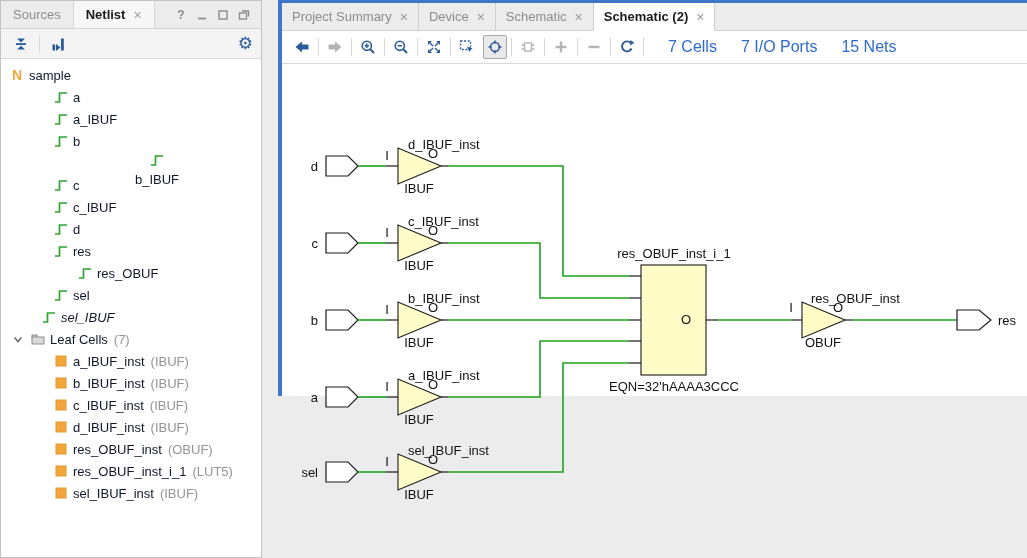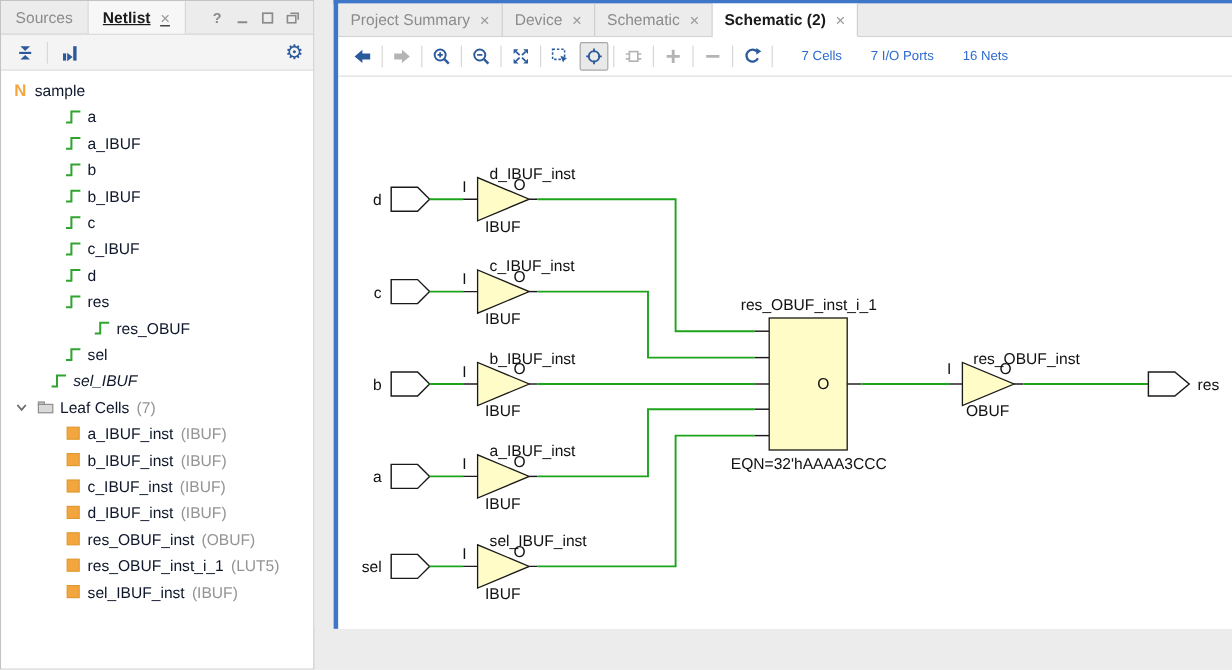--- a/index.html
+++ b/index.html
@@ -1,27 +1,27 @@
 <!DOCTYPE html>
 <html style="--accent: #3F76C8; --icon-blue: #2B5A9B; --link: #2D6BCF; --green: #1CA41C; --gate: #FFFCC7; --orange: #F4A63E;"><head>
 <meta charset="utf-8">
 <style>
   * { margin:0; padding:0; box-sizing:border-box; }
   html,body { width:1027px; height:558px; background:#ececec; overflow:hidden;
               font-family:"Liberation Sans", sans-serif; }
-  .app { display:flex; width:1027px; height:524px;border-radius:17px; }
+  .app { display:flex; width:1027px; height:396px;border-radius:17px; }
 
   
   .left-panel { width:262px; height:558px; background:#fff; border:1px solid #c3c3c3;
                 display:flex; flex-direction:column; }
   .ltabbar { height:28px; background:#ececec; border-bottom:1px solid #d2d2d2;
              display:flex; align-items:stretch; font-size:13px; }
   .ltab { display:flex; align-items:center; padding:0 12px; color:#8c8c8c;
           border-right:1px solid #d6d6d6; cursor:default; }
-  .ltab.active { background:#f7f7f7; color:#1a1a1a; font-weight:bold;text-decoration:underline; }
+  .ltab.active { background:#f7f7f7; color:#1a1a1a; font-weight:bold; }
   .tab-close { color:#9a9a9a; font-size:14px; margin-left:8px; font-weight:normal; }
   .win-controls { margin-left:auto; display:flex; align-items:center; gap:7px; padding-right:10px; }
   .win-controls .wc { display:flex; align-items:center; justify-content:center; width:14px; height:14px;
                       color:#8a8a8a; font-size:12px; font-weight:bold; }
   .ltoolbar { height:30px; background:#f4f4f4; border-bottom:1px solid #d9d9d9;
               display:flex; align-items:center; padding:0 8px; gap:6px; }
   .tbtn { width:24px; height:24px; display:flex; align-items:center; justify-content:center; }
   .vsep { width:1px; height:18px; background:#d8d8d8; }
   .gear { margin-left:auto; color:var(--icon-blue,#2b5a9b); font-size:17px; line-height:1; }
 
@@ -38,21 +38,21 @@
                  border-top:3px solid var(--accent,#3f76c8); display:flex; flex-direction:column; }
   .rtabbar { height:28px; background:#ececec; border-bottom:1px solid #d2d2d2;
              display:flex; align-items:stretch; font-size:13px; }
   .rtab { display:flex; align-items:center; padding:0 10px; color:#8c8c8c;
           border-right:1px solid #cfcfcf; cursor:default; }
   .rtab.active { background:#fff; color:#1a1a1a; font-weight:bold; border-bottom:1px solid #fff;
                  margin-bottom:-1px; }
   .rtoolbar { height:33px; background:#fff; border-bottom:1px solid #d9d9d9;
               display:flex; align-items:center; padding:0 8px; gap:4px; }
   .rtoolbar .tbtn.pressed { border:1px solid #a8a8a8; background:#e9e9e9; border-radius:2px; }
-  .stat { color:var(--link,#2d6bcf); font-size:11px; margin-left:20px; cursor:default; }
+  .stat { color:var(--link,#2d6bcf); font-size:16px; margin-left:20px; cursor:default; }
 
   .canvas { flex:1; position:relative; background:#fff; }
   .canvas svg { position:absolute; left:0; top:0; }
 
   
   .net { stroke:var(--green,#1ca41c); stroke-width:1.6; fill:none; }
   .pin { stroke:#1a1a1a; stroke-width:1.2; fill:none; }
   .gate { fill:var(--gate,#fffcc7); stroke:#1a1a1a; stroke-width:1.1; }
   .portshape { fill:#fff; stroke:#1a1a1a; stroke-width:1.2; }
   .slabel { font:13px "Liberation Sans", sans-serif; fill:#111; }
@@ -138,21 +138,21 @@
           <span class="tlabel">a_IBUF</span>
         </div>
         <div class="trow" style="padding-left: 52px;">
           <span class="ticon">
             <svg width="16" height="16">
               <polyline points="2,13 6.5,13 6.5,4 14,4" fill="none" stroke="#2fa52f" stroke-width="1.7"></polyline>
             </svg>
           </span>
           <span class="tlabel">b</span>
         </div>
-        <div class="trow" style="padding-left: 52px;">
+        <div class="trow" style="padding-left: 52px; flex-direction: column;">
           <span class="ticon">
             <svg width="16" height="16">
               <polyline points="2,13 6.5,13 6.5,4 14,4" fill="none" stroke="#2fa52f" stroke-width="1.7"></polyline>
             </svg>
           </span>
           <span class="tlabel">b_IBUF</span>
         </div>
         <div class="trow" style="padding-left: 52px;">
           <span class="ticon">
             <svg width="16" height="16">
@@ -396,21 +396,21 @@
       <div class="vsep"></div>
       <div class="tbtn">
         <svg width="16" height="16">
           <path class="stroke-blue" d="M12.6,9.5 A5,5 0 1 1 11.8,4" stroke-width="1.9"></path>
           <polygon class="icon-blue" points="11.2,1 11.2,6.6 15.4,3.8"></polygon>
         </svg>
       </div>
       <div class="vsep"></div>
       <span class="stat">7 Cells</span>
       <span class="stat">7 I/O Ports</span>
-      <span class="stat">16 Nets</span>
+      <span class="stat">15 Nets</span>
     </div>
 
     <div class="canvas">
       <svg id="schematic" width="742" height="494" viewBox="0 0 742 494">
 
         <g id="buf-layer">
             <g>
               <polygon class="portshape" points="44,92 66,92 76,102 66,112 44,112"></polygon>
               <text class="slabel" x="36" y="107" text-anchor="end">d</text>
               <path class="net" d="M76,102H104"></path>

